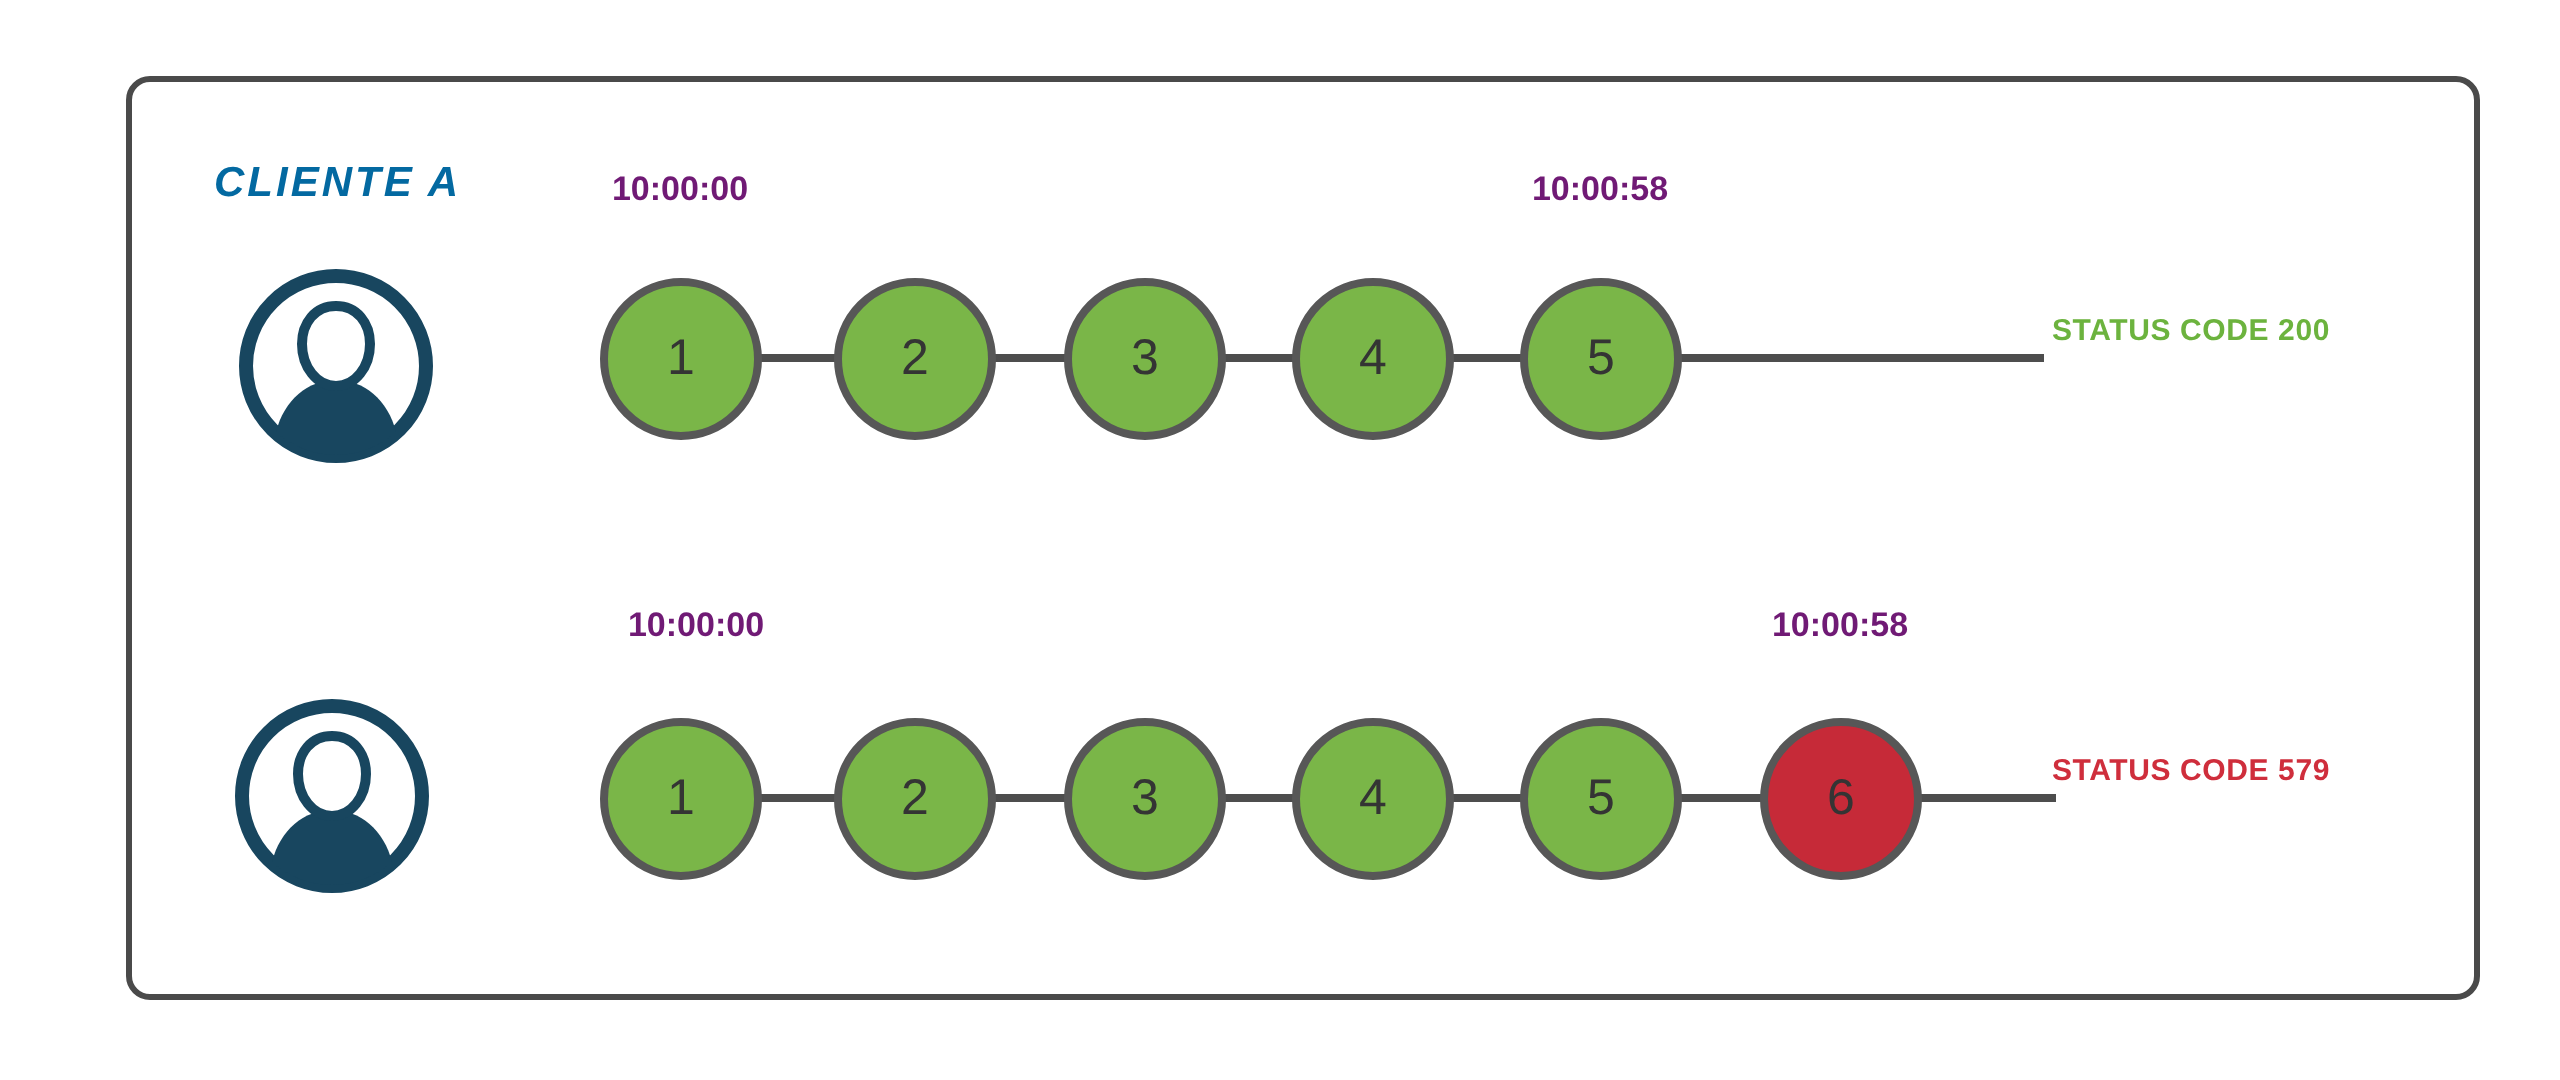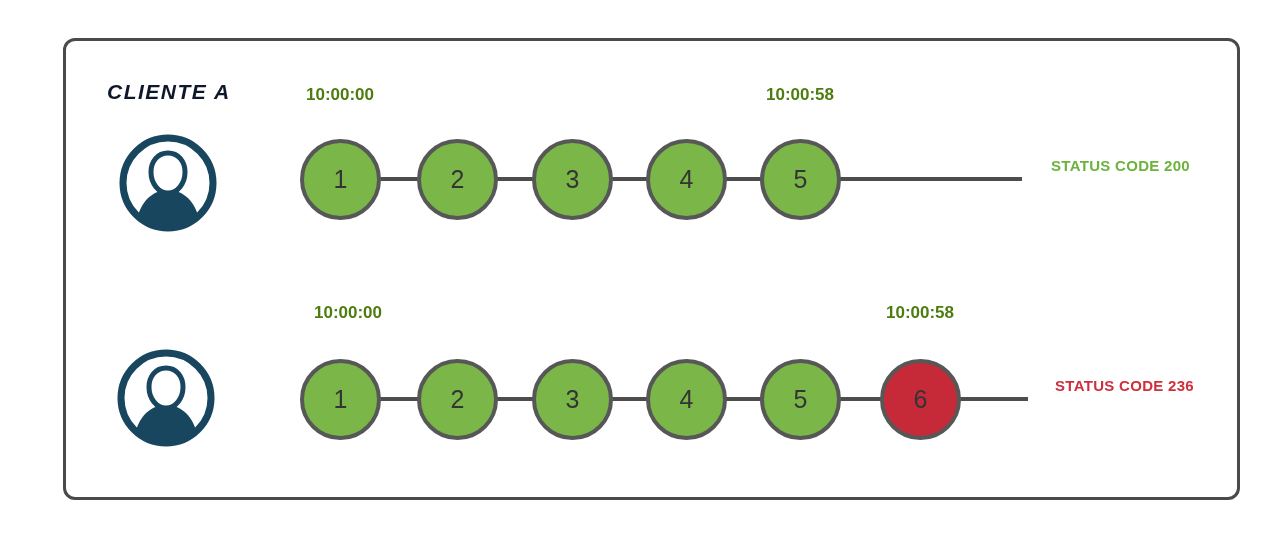--- a/index.html
+++ b/index.html
@@ -1,31 +1,31 @@
 <!DOCTYPE html>
 <html><head>
 <meta charset="utf-8">
 <style>
   html,body{margin:0;padding:0;background:#ffffff;}
   body{width:1280px;height:540px;font-family:"Liberation Sans",sans-serif;}
   .stage{position:relative;width:1280px;height:540px;background:#fff;overflow:hidden;}
   .frame{position:absolute;left:63px;top:38px;width:1171px;height:456px;
          border:3px solid #4a4a4a;border-radius:12px;background:#fff;}
   .client-label{position:absolute;font-size:21px;font-weight:bold;font-style:italic;
-         color:#0f172a;letter-spacing:1.5px;white-space:nowrap;}
+         color:#0369a1;letter-spacing:1.5px;white-space:nowrap;}
   .timestamp{position:absolute;width:120px;text-align:center;font-size:17px;
-         font-weight:bold;color:#4d7c0f;white-space:nowrap;}
+         font-weight:bold;color:#701a75;white-space:nowrap;}
   .avatar{position:absolute;width:100px;height:100px;}
   .timeline-line{position:absolute;height:4px;background:#4d4d4d;}
   .circle{position:absolute;width:81px;height:81px;box-sizing:border-box;
          border:4px solid #575757;border-radius:50%;background:#7ab648;
          display:flex;align-items:center;justify-content:center;
          font-size:25px;color:#343434;}
   .circle.blocked{background:#c62a38;}
-  .status{position:absolute;text-align:right;font-weight:bold;font-size:15px;
+  .status{position:absolute;text-align:left;font-weight:bold;font-size:15px;
          line-height:19px;letter-spacing:0.3px;}
   .status.ok{color:#6cb33e;}
   .status.err{color:#cf2e3c;}
 </style>
 </head>
 <body>
 
 <div class="stage">
   <div class="frame"></div>
 
@@ -69,15 +69,15 @@
   <div class="timeline-line" style="left:340px;top:397px;width:688px"></div>
 
   <div class="circle" style="left:300px;top:359px">1</div>
   <div class="circle" style="left:417px;top:359px">2</div>
   <div class="circle" style="left:532px;top:359px">3</div>
   <div class="circle" style="left:646px;top:359px">4</div>
   <div class="circle" style="left:760px;top:359px">5</div>
   <div class="circle blocked" style="left:880px;top:359px">6</div>
 
   <div class="status err" style="left:1026px;top:376px;width:168px">
-    <div>STATUS CODE 236</div>
+    <div>STATUS CODE 579</div>
   </div>
 </div>
 
 </body></html>

